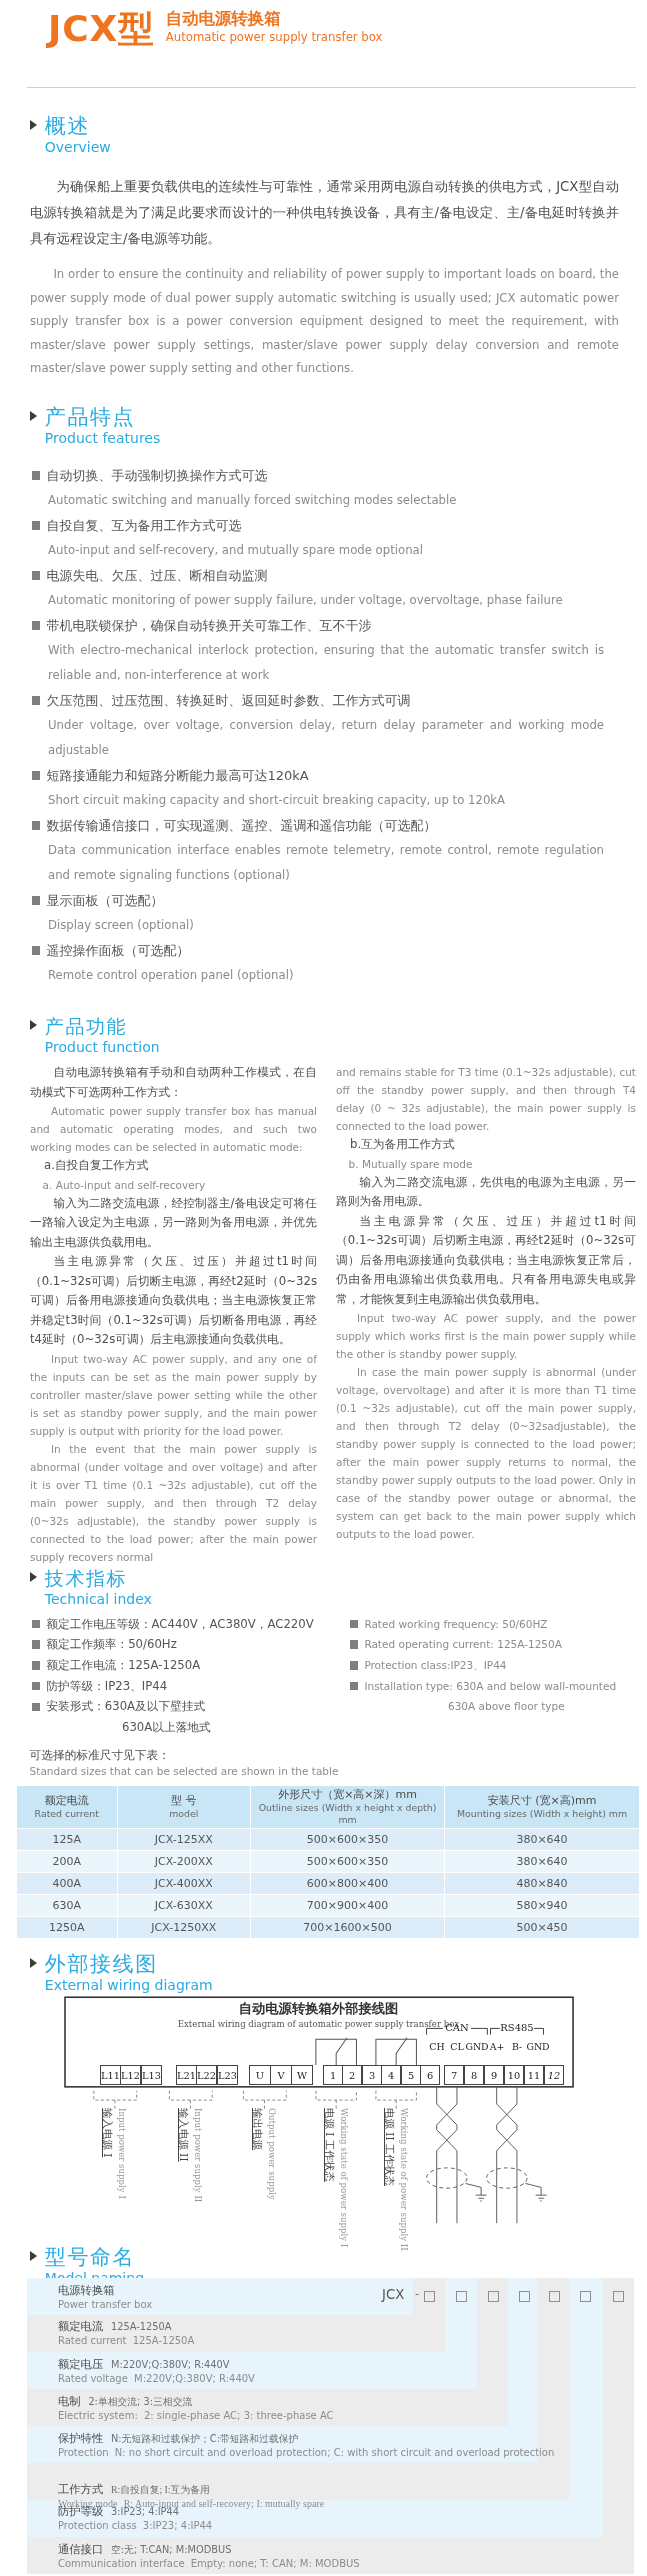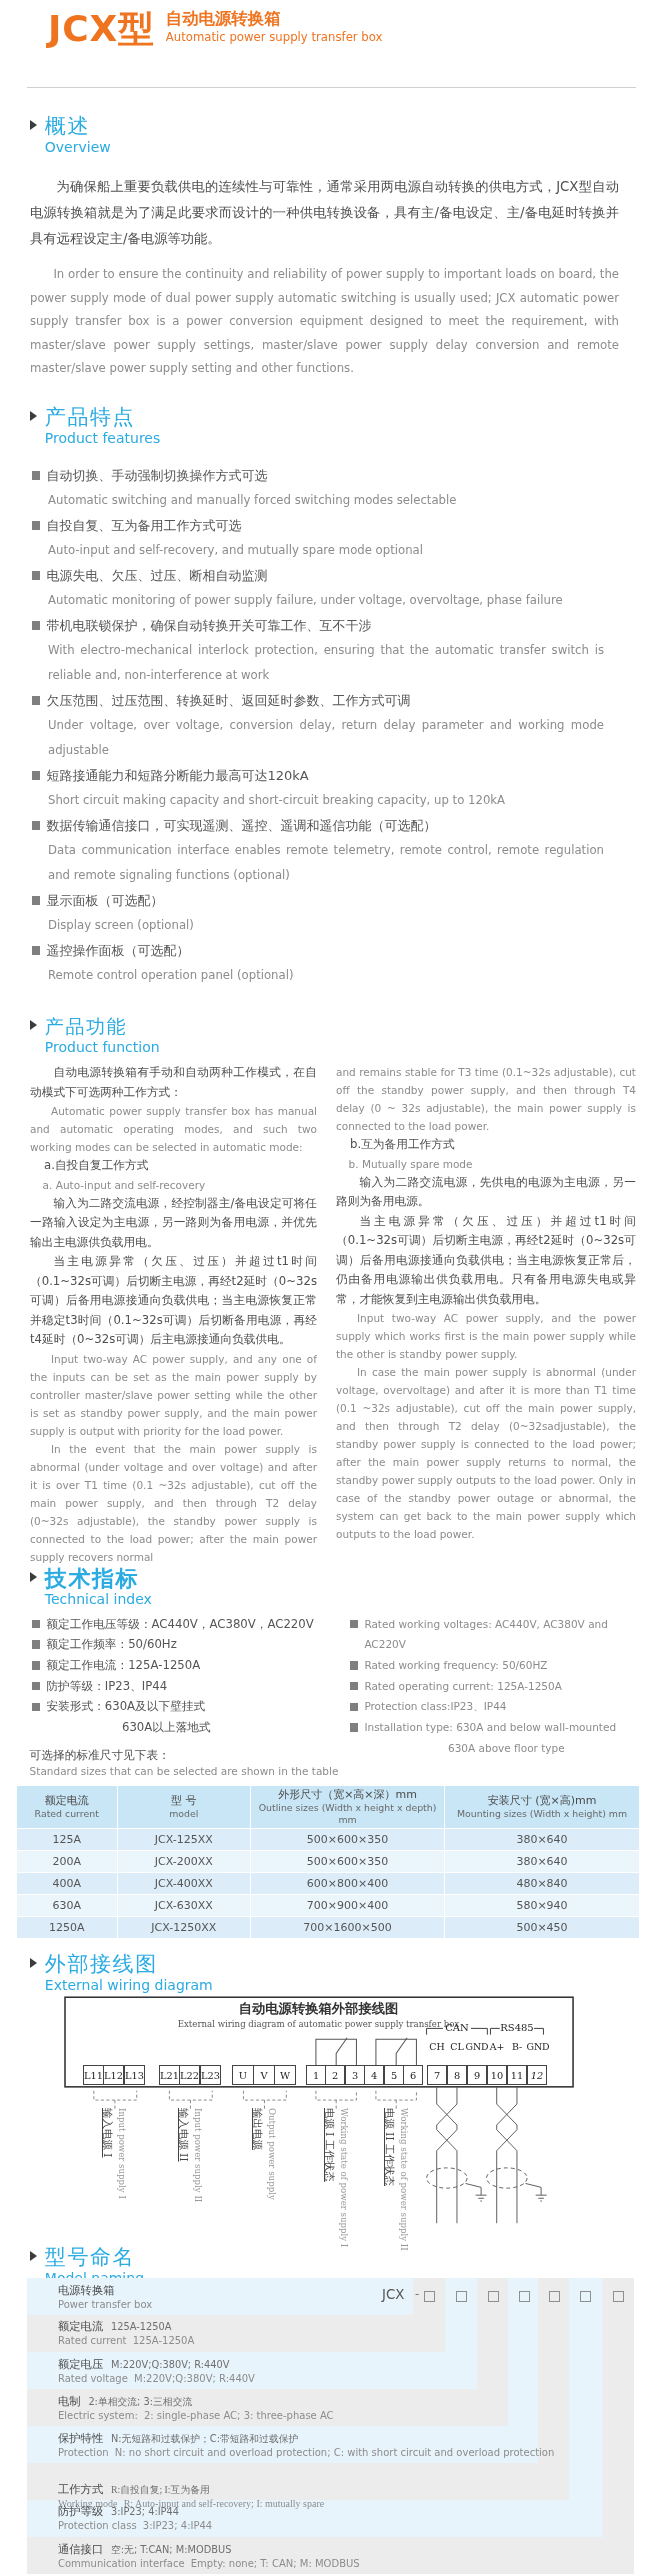--- a/index.html
+++ b/index.html
@@ -58,21 +58,21 @@
   
   .diagram{position:absolute;left:27px;top:1991px;width:609px;height:240px;
            font-family:"DejaVu Serif","Liberation Serif",serif;color:#333;}
   .dg-title{position:absolute;left:37px;width:509px;top:9.4px;text-align:center;
             font-size:13.3px;font-weight:bold;color:#333;}
   .dg-sub{position:absolute;left:37px;width:509px;top:28px;text-align:center;
           font-size:8.6px;color:#555;}
   .bus-label{position:absolute;top:31px;font-size:10px;color:#222;transform:translateX(-50%);}
   .pin{position:absolute;top:50px;font-size:9.4px;color:#222;transform:translateX(-50%);white-space:nowrap;}
   .term{position:absolute;top:74px;height:20px;border:0.8px solid #444;background:#fff;
-        font-size:9.8px;color:#222;text-align:center;line-height:20px;box-sizing:border-box;}
+        font-size:9.8px;color:#222;text-align:center;line-height:20px;box-sizing:border-box;margin-left:17px;}
   .wlabel{position:absolute;transform:rotate(90deg);transform-origin:0 0;white-space:nowrap;}
   .wl-en{font-size:8.6px;color:#999;line-height:13.3px;}
   .wl-zh{font-size:10.5px;color:#444;line-height:15px;text-decoration:underline;}
   
   .naming{position:absolute;left:27px;top:2278px;width:607px;height:296px;}
   .band{position:absolute;left:0;top:0;}
   .nrow{position:absolute;left:31px;}
   .n-zh{font-size:11.3px;color:#4a4a4a;line-height:15px;}
   .n-zh .nd{font-size:9.8px;color:#6f6f6f;margin-left:7.8px;}
   .n-en{font-size:10px;color:#8c8c8c;line-height:13.3px;}
@@ -193,21 +193,21 @@
         <p class="f-en">Input two-way AC power supply, and the power supply which works first is the main power supply while the other is standby power supply.</p>
         <p class="f-en">In case the main power supply is abnormal (under voltage, overvoltage) and after it is more than T1 time (0.1 ~32s adjustable), cut off the main power supply, and then through T2 delay (0~32sadjustable), the standby power supply is connected to the load power; after the main power supply returns to normal, the standby power supply outputs to the load power. Only in case of the standby power outage or abnormal, the system can get back to the main power supply which outputs to the load power.</p>
       </div>
     </div>
   </div>
 
   <div class="sec" style="top:1550px;width:606px;">
     <div class="sec-head">
       <span class="tri"></span>
       <div>
-        <div class="h-zh" style="font-size:22px;font-weight:bold;">技术指标</div>
+        <div class="h-zh" style="font-size:19px;">技术指标</div>
         <div class="h-en">Technical index</div>
       </div>
     </div>
     <div class="tcols">
       <div class="tcolL">
         <div class="t-item">
             <span class="sq"></span>
             <span>额定工作电压等级：AC440V，AC380V，AC220V</span>
           </div>
         <div class="t-item">
@@ -222,24 +222,20 @@
             <span class="sq"></span>
             <span>防护等级：IP23、IP44</span>
           </div>
         <div class="t-item">
             <span class="sq"></span>
             <span>安装形式：630A及以下壁挂式</span>
           </div>
         <div class="t-cont">630A以上落地式</div>
       </div>
       <div class="tcolR">
-        <div class="t-item">
-            <span class="sq"></span>
-            <span>Rated working voltages: AC440V, AC380V and AC220V</span>
-          </div>
         <div class="t-item">
             <span class="sq"></span>
             <span>Rated working frequency: 50/60HZ</span>
           </div>
         <div class="t-item">
             <span class="sq"></span>
             <span>Rated operating current: 125A-1250A</span>
           </div>
         <div class="t-item">
             <span class="sq"></span>

